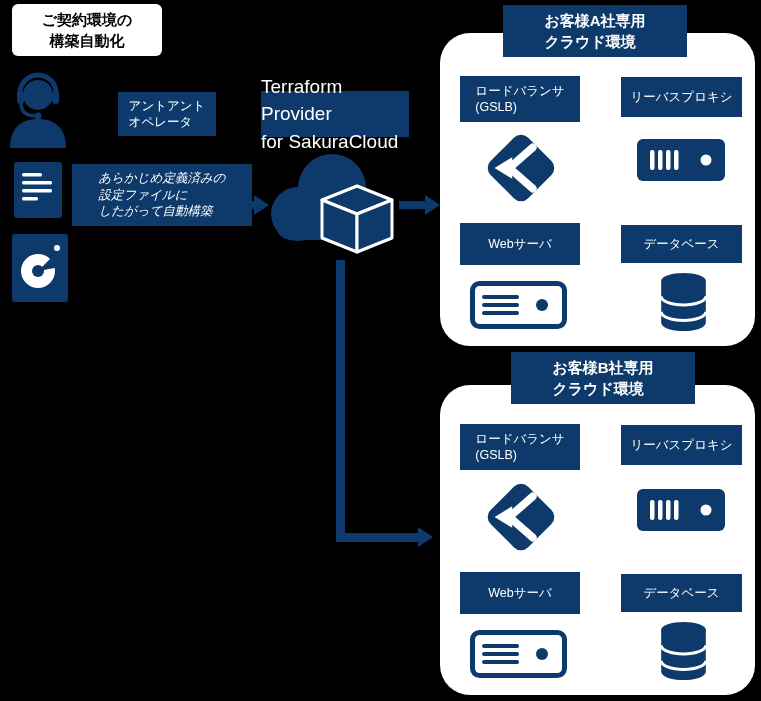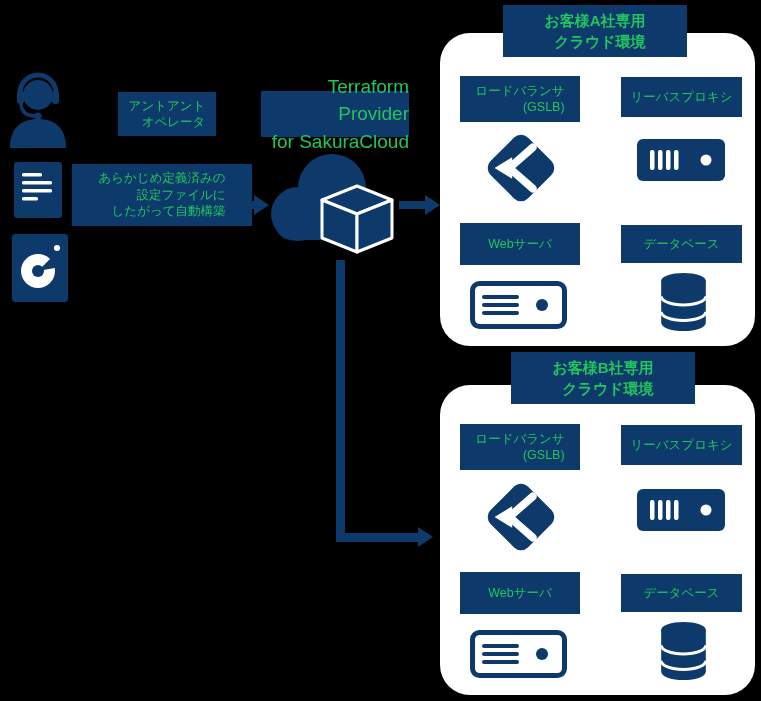--- a/index.html
+++ b/index.html
@@ -1,42 +1,44 @@
 <!DOCTYPE html>
 <html><head>
 <meta charset="utf-8">
 <style>
   * { margin:0; padding:0; box-sizing:border-box; }
   html,body { background:#000; }
   body { font-family:"Liberation Sans","DejaVu Sans",sans-serif; }
   #canvas { position:relative; width:761px; height:701px; background:#000000; overflow:hidden; }
   .abs { position:absolute; }
   .navy-box {
-    background:#0d3a6b; color:#22c55e;
+    background:#0d3a6b; color:#ffffff;
     display:flex; align-items:center; justify-content:center;
-    text-align:right; white-space:pre-line;
+    text-align:left; white-space:pre-line;
   }
   .label-box { font-size:12.5px; line-height:1.32; }
   .tf-box { font-size:19px; line-height:1.45; }
   .env-title { font-weight:bold; font-size:15px; line-height:1.4; z-index:3; }
   .intro-box {
     background:#ffffff; color:#000000; font-weight:bold; font-size:15px;
     border-radius:6px; display:flex; align-items:center; justify-content:center;
     text-align:center; white-space:pre-line; line-height:1.4;
   }
   .env-panel { background:#ffffff; border-radius:30px; z-index:1; }
   .bar { background:#0d3a6b; }
   .tri-right { width:0; height:0; border-top:10px solid transparent; border-bottom:10px solid transparent; border-left:15px solid #0d3a6b; }
   svg { display:block; }
 </style>
 </head>
 <body>
 
 <div id="canvas">
 
+  <div class="abs intro-box" style="left:12px; top:4px; width:150px; height:52px;">ご契約環境の
+構築自動化</div>
 
   <div class="abs" style="left:6px; top:70px; width:64px; height:78px;">
     <svg viewBox="0 0 64 78" width="64" height="78">
       <circle cx="32" cy="25" r="15" fill="#0d3a6b"></circle>
       <path d="M4 78 C4 57 16 49 32 49 C48 49 60 57 60 78 Z" fill="#0d3a6b"></path>
       <path d="M14 23 A18 18 0 0 1 50 23" stroke="#0d3a6b" stroke-width="5" fill="none"></path>
       <rect x="11" y="21" width="7" height="13" rx="3" fill="#0d3a6b"></rect>
       <rect x="46" y="21" width="7" height="13" rx="3" fill="#0d3a6b"></rect>
       <path d="M15 33 C15 43 22 46 30 46" stroke="#0d3a6b" stroke-width="3.5" fill="none"></path>
       <circle cx="32" cy="46" r="3.5" fill="#0d3a6b"></circle>
@@ -47,21 +49,21 @@
 
   <div class="abs" style="left:14px; top:162px; width:48px; height:56px;">
     <svg viewBox="0 0 48 56" width="48" height="56">
       <rect x="0" y="0" width="48" height="56" rx="3" fill="#0d3a6b"></rect>
       <rect x="8" y="11" width="20" height="3.5" rx="1.5" fill="#fff"></rect>
       <rect x="8" y="19" width="30" height="3.5" rx="1.5" fill="#fff"></rect>
       <rect x="8" y="27" width="30" height="3.5" rx="1.5" fill="#fff"></rect>
       <rect x="8" y="35" width="16" height="3.5" rx="1.5" fill="#fff"></rect>
     </svg>
   </div>
-  <div class="abs navy-box label-box" style="left:72px; top:164px; width:180px; height:62px;">あらかじめ定義済みの
+  <div class="abs navy-box label-box" style="left:72px; top:164px; width:180px; height:62px;font-style:italic;">あらかじめ定義済みの
 設定ファイルに
 したがって自動構築</div>
 
   <div class="abs" style="left:12px; top:234px; width:56px; height:68px;">
     <svg viewBox="0 0 56 68" width="56" height="68">
       <rect x="0" y="0" width="56" height="68" rx="3" fill="#0d3a6b"></rect>
       <circle cx="26" cy="37" r="17" fill="#fff"></circle>
       <circle cx="26" cy="37" r="6" fill="#0d3a6b"></circle>
       <path d="M26 37 L42 21 L48 33 Z" fill="#0d3a6b"></path>
       <circle cx="45" cy="14" r="3" fill="#fff"></circle>

